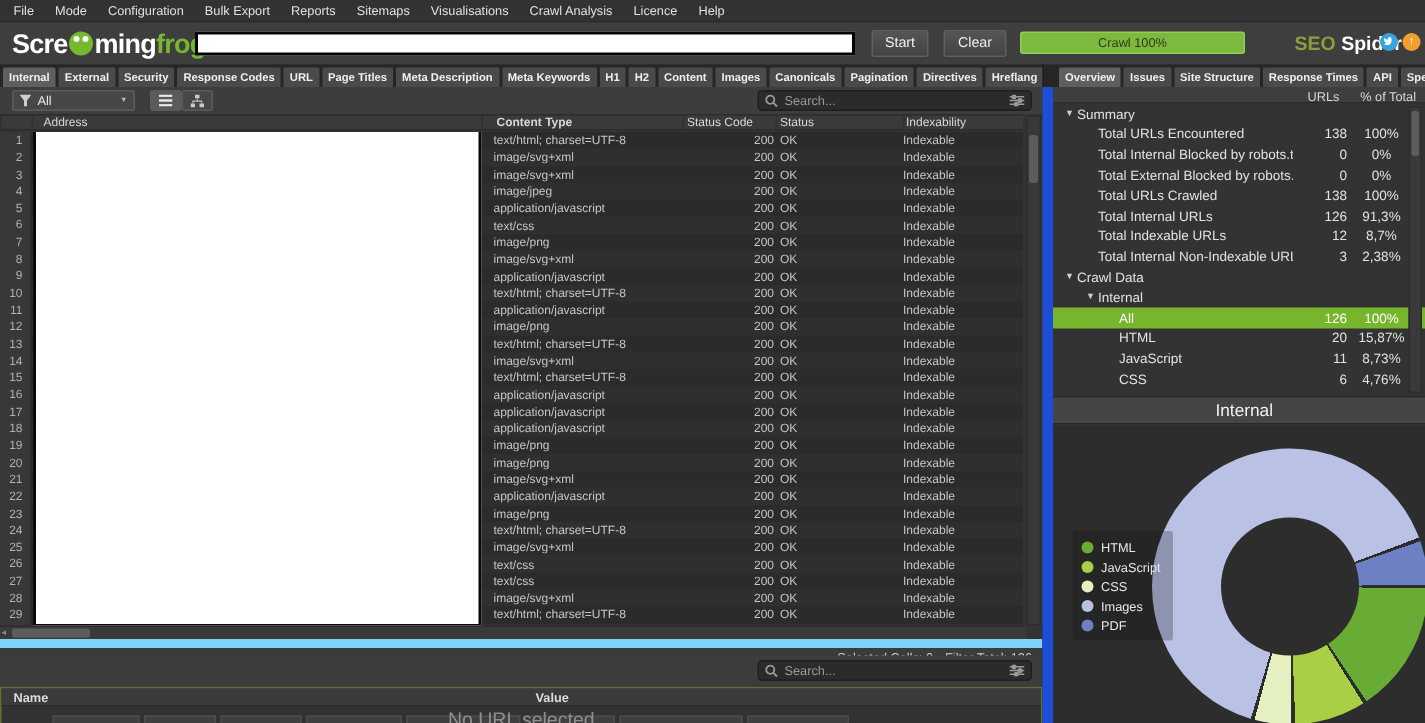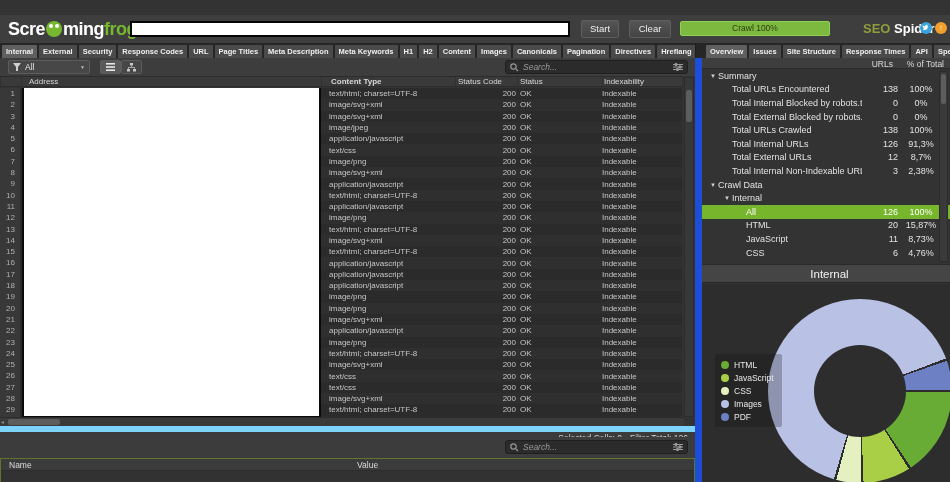--- a/index.html
+++ b/index.html
@@ -37,21 +37,21 @@
   
   .toolbar{position:absolute;top:58px;left:0;width:695px;height:18px;background:#3d3d3d;}
   .ctl{position:absolute;top:2px;height:14px;background:#474747;border:1px solid #5c5c5c;border-radius:2px;display:flex;align-items:center;font-size:8.5px;color:#e8e8e8;}
   .filter-dd{left:8px;width:82px;padding:0 4px;gap:4px;}
   .filter-dd .caret{margin-left:auto;font-size:5px;color:#bbb;}
   .viewbtn{width:21px;justify-content:center;}
   .viewbtn.v1{left:100px;background:#5a5a5a;}
   .viewbtn.v2{left:121px;}
   .exportbtn{left:155px;padding:0 6px;gap:4px;margin-top:45px;}
   .searchbox{position:absolute;top:2px;left:505px;width:183px;height:14px;background:#2b2b2b;border:1px solid #1f1f1f;border-radius:3px;display:flex;align-items:center;padding:0 4px;gap:4px;}
-  .searchbox input{flex:1;background:transparent;border:none;outline:none;color:#bbb;font-size:8.5px;padding:0;font-style:italic;}
+  .searchbox input{flex:1;background:transparent;border:none;outline:none;color:#bbb;font-size:8.5px;padding:0;}
   .searchbox input::placeholder{color:#9a9a9a;}
 
   
   .thead{position:absolute;top:76px;left:0;width:682px;height:11px;background:#3a3a3a;border-top:1px solid #2c2c2c;border-bottom:1px solid #2c2c2c;display:flex;font-size:8px;color:#d8d8d8;}
   .thead span{line-height:10px;border-left:1px solid #303030;}
   .th-num{width:21px;}
   .th-addr{width:300px;padding-left:7px;}
   .th-ct{width:134px;padding-left:9px;font-weight:bold;}
   .th-sc{width:62px;padding-left:2px;}
   .th-st{width:85px;padding-left:2px;}
@@ -76,21 +76,21 @@
 
   
   .statusbar{position:absolute;top:426px;left:0;width:695px;height:11px;background:#3b3b3b;border-top:6px solid #7dd3fc;font-size:8.5px;color:#cfcfcf;}
   .statusbar .txt{position:absolute;right:7px;top:1px;display:flex;gap:8px;}
 
   
   .bottombar{position:absolute;top:437px;left:0;width:695px;height:21px;background:#3c3c3c;}
   .exportbtn.disabled{left:8px;background:#3f3f3f;border-color:#4a4a4a;color:#7d7d7d;top:3px;}
   .bottombar .searchbox{top:3px;}
   .detailpane{position:absolute;top:458px;left:0;width:695px;height:24px;background:#323232;border:1px solid #5e742f;border-bottom:none;}
-  .dethead{height:12px;background:#3b3b3b;border-bottom:1px solid #2c2c2c;font-size:8.5px;color:#dcdcdc;position:relative;}
+  .dethead{height:12px;background:#3b3b3b;border-bottom:1px solid #2c2c2c;font-size:8.5px;color:#dcdcdc;position:relative;font-weight:bold;}
   .dethead .h1{position:absolute;left:8px;top:1px;}
   .dethead .h2{position:absolute;left:356px;top:1px;}
   .detbody{position:relative;height:11px;}
   .nourl{position:absolute;left:0;right:0;top:1px;text-align:center;font-size:13px;color:#8f8f8f;z-index:2;}
   .ghost-tabs{position:absolute;left:34px;bottom:0;height:5px;display:flex;gap:3px;z-index:1;}
   .ghost-tabs div{background:#3f3f3f;border:1px solid #4c4c4c;border-bottom:none;}
 
   
   .rightpane{position:absolute;left:695px;top:58px;width:255px;height:424px;background:#333;border-left:7px solid #1d4ed8;}
   .ovheader{position:absolute;top:0;left:0;width:255px;height:11px;background:#3e3e3e;border-bottom:1px solid #2c2c2c;font-size:8.5px;color:#d8d8d8;}
@@ -115,20 +115,32 @@
   .legend{position:absolute;left:13px;top:70px;background:rgba(15,15,15,0.25);border-radius:2px;padding:4px 8px 4px 6px;}
   .legend .li{display:flex;align-items:center;gap:5px;height:13px;font-size:8.5px;color:#e8e8e8;}
   .legend .dot{width:8px;height:8px;border-radius:50%;flex:none;}
   svg{display:block;}
 </style>
 </head>
 <body>
 
 <div id="app">
 
+  <div class="menubar">
+      <div class="menu-item">File</div>
+      <div class="menu-item">Mode</div>
+      <div class="menu-item">Configuration</div>
+      <div class="menu-item">Bulk Export</div>
+      <div class="menu-item">Reports</div>
+      <div class="menu-item">Sitemaps</div>
+      <div class="menu-item">Visualisations</div>
+      <div class="menu-item">Crawl Analysis</div>
+      <div class="menu-item">Licence</div>
+      <div class="menu-item">Help</div>
+    </div>
 
   <div class="topbar">
     <div class="logo">
       <span>Scre</span>
       <span class="frog-ball"></span>
       <span>ming</span>
       <span class="green">frog</span>
     </div>
     <input class="url-input" value="" style="">
     <div class="tb-btn" style="left:581px;width:38px;">Start</div>
@@ -527,20 +539,33 @@
           </g>
         </svg>
     </div>
   </div>
 
   <div class="detailpane">
     <div class="dethead">
       <span class="h1">Name</span>
       <span class="h2">Value</span>
     </div>
+    <div class="detbody">
+      <div class="ghost-tabs">
+          <div style="width: 58px;"></div>
+          <div style="width: 48px;"></div>
+          <div style="width: 54px;"></div>
+          <div style="width: 64px;"></div>
+          <div style="width: 76px;"></div>
+          <div style="width: 60px;"></div>
+          <div style="width: 82px;"></div>
+          <div style="width: 68px;"></div>
+        </div>
+      <div class="nourl">No URL selected</div>
+    </div>
   </div>
 
   <div class="rightpane">
     <div class="ovheader">
       <span class="u">URLs</span>
       <span class="p">% of Total</span>
     </div>
     <div class="tree">
         <div class="trow lvl0">
           <span class="arrow">▼</span>
@@ -573,21 +598,21 @@
           <span class="p">100%</span>
         </div>
         <div class="trow lvl1">
           <span class="arrow"></span>
           <span class="lbl">Total Internal URLs</span>
           <span class="u">126</span>
           <span class="p">91,3%</span>
         </div>
         <div class="trow lvl1">
           <span class="arrow"></span>
-          <span class="lbl">Total External URLs</span>
+          <span class="lbl">Total Indexable URLs</span>
           <span class="u">12</span>
           <span class="p">8,7%</span>
         </div>
         <div class="trow lvl1">
           <span class="arrow"></span>
           <span class="lbl">Total Internal Non-Indexable URLs</span>
           <span class="u">3</span>
           <span class="p">2,38%</span>
         </div>
         <div class="trow lvl0">

